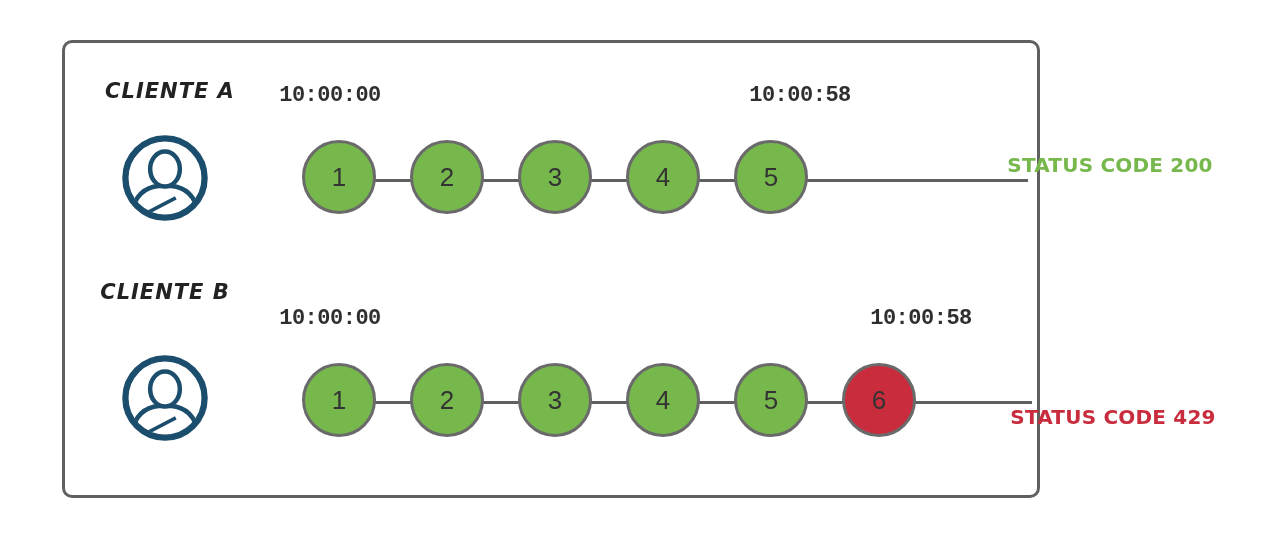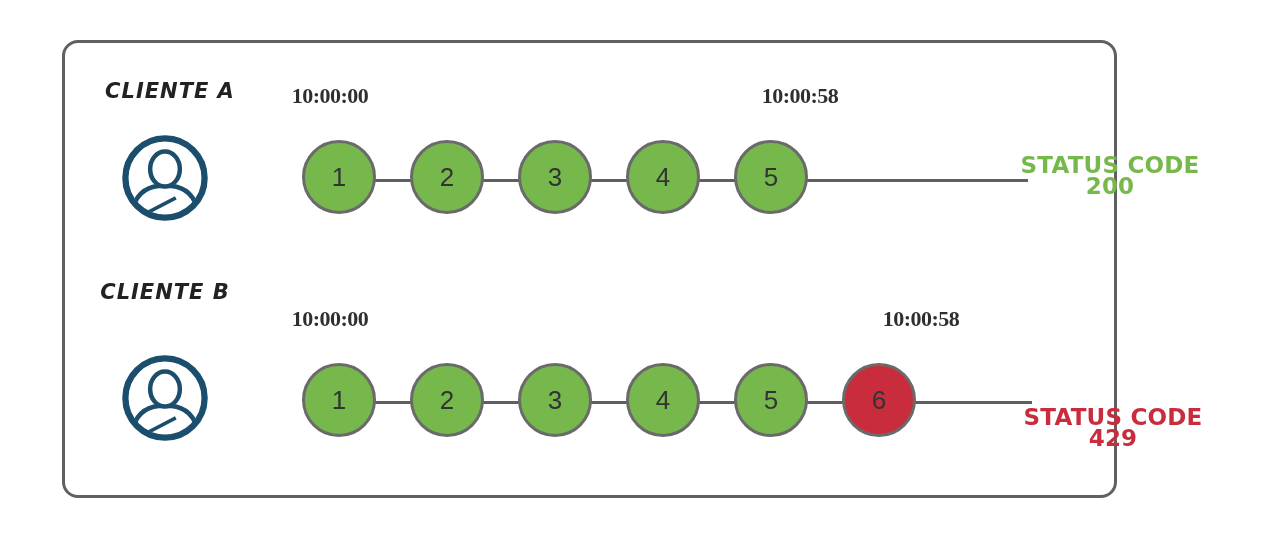--- a/index.html
+++ b/index.html
@@ -8,59 +8,59 @@
     --circle-border:#6a6a6a;
     --line-gray:#5f5f5f;
     --box-border:#606060;
     --text-dark:#2f2f2f;
     --avatar-navy:#1b4d6d;
   }
   *{margin:0;padding:0;box-sizing:border-box;}
   html,body{width:1280px;height:540px;background:#ffffff;overflow:hidden;
     font-family:"Liberation Sans",sans-serif;}
   .canvas{position:relative;width:1280px;height:540px;background:#fff;}
-  .box{position:absolute;left:62px;top:40px;width:1055px;height:458px;
-    border:3px solid var(--box-border);border-radius:16px;background:#fff;}
+  .box{position:absolute;left:62px;top:40px;width:978px;height:458px;
+    border:3px solid var(--box-border);border-radius:10px;background:#fff;}
   .layer{position:absolute;left:0;top:0;right:0;bottom:0;}
 
   .client-label{position:absolute;width:150px;text-align:center;
     font-family:"DejaVu Sans",sans-serif;font-style:italic;font-weight:700;
     font-size:21px;letter-spacing:1px;color:#222;}
   .client-a-label{left:30px;top:36px;}
   .client-b-label{left:25px;top:237px;}
 
   .avatar{position:absolute;width:90px;height:90px;}
   .avatar-a{left:55px;top:90px;}
   .avatar-b{left:55px;top:310px;}
   .avatar svg{width:100%;height:100%;display:block;}
 
   .ts{position:absolute;width:140px;text-align:center;font-weight:bold;
     font-size:22px;letter-spacing:-0.5px;color:var(--text-dark);
-    font-family:Liberation Serif, serif;}
+    font-family:Liberation Mono, monospace;}
   .ts-start-a{left:195px;top:40px;}
   .ts-end-a{left:665px;top:40px;}
   .ts-start-b{left:195px;top:263px;}
   .ts-end-b{left:786px;top:263px;}
 
   .track{position:absolute;height:3px;background:var(--line-gray);z-index:1;}
   .track-a{left:277px;top:136px;width:686px;}
   .track-b{left:277px;top:358px;width:690px;}
 
   .circles{position:absolute;display:flex;gap:34px;z-index:2;}
   .circles-a{left:237px;top:97px;}
   .circles-b{left:237px;top:320px;}
   .circle{width:74px;height:74px;border-radius:50%;
     border:3px solid var(--circle-border);line-height:68px;text-align:center;
     font-size:26px;color:#333;background:#ccc;}
   .circle[data-status="success"]{background:var(--success-green);}
   .circle[data-status="limited"]{background:var(--error-red);}
 
   .status{position:absolute;width:220px;text-align:center;z-index:2;
     font-family:"DejaVu Sans",sans-serif;font-weight:600;
-    font-size:23px;line-height:21px;letter-spacing:0.2px;}
+    font-size:20px;line-height:21px;letter-spacing:0.2px;}
   .status[data-type="success"]{color:var(--success-green);}
   .status[data-type="error"]{color:var(--error-red);margin-top:32px;}
   .status-a{left:935px;top:112px;}
   .status-b{left:938px;top:332px;}
 </style>
 </head>
 <body>
 
 <div class="canvas">
   <div class="box">

